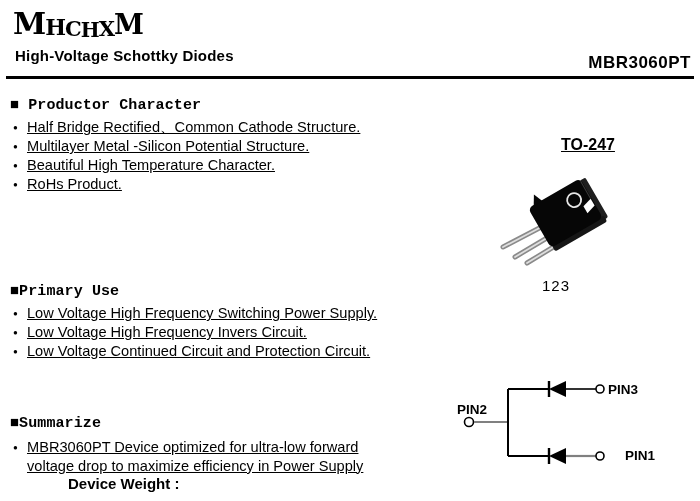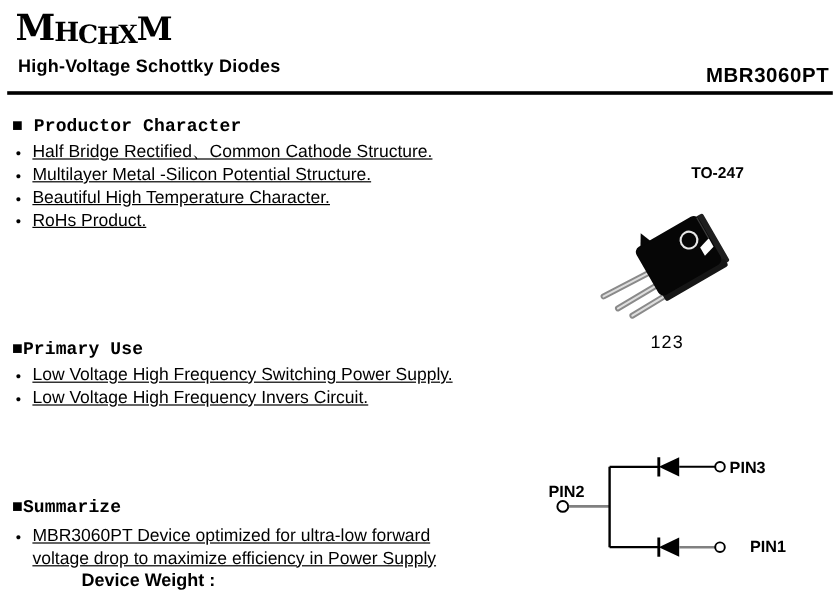--- a/index.html
+++ b/index.html
@@ -42,21 +42,21 @@
   ul.bullets{margin:4px 0 0 0;padding:0;list-style:none;font-size:14.6px;line-height:19px;text-decoration:underline;}
   ul.bullets li{position:relative;padding-left:17px;}
   ul.bullets li::before{
     content:"●";position:absolute;left:3px;top:0;font-size:8px;line-height:19px;
   }
   .sec3 ul.bullets{margin-top:6px;line-height:18.5px;}
   .sec3 ul.bullets li{width:378px;}
   .device-weight{margin:0 0 16px 58px;font-size:15px;font-weight:bold;line-height:18.5px;}
 
   
-  .pkg-type{position:absolute;left:576px;top:136px;font-size:13px;font-weight:bold;}
+  .pkg-type{position:absolute;left:561px;top:136px;font-size:16px;font-weight:bold;text-decoration:underline;}
   .pkg-svg{position:absolute;left:478px;top:156px;}
   .pkg-caption{position:absolute;left:542px;top:277px;font-size:15px;letter-spacing:1px;}
 
   
   .circuit-svg{position:absolute;left:440px;top:368px;}
   .pin-label{position:absolute;font-size:13.5px;font-weight:bold;white-space:nowrap;}
   .pin2{left:457px;top:402px;}
   .pin3{left:608px;top:382px;}
   .pin1{left:608px;top:448px;margin-left:17px;}
 </style>
@@ -86,20 +86,21 @@
       <li>Beautiful High Temperature Character.</li>
       <li>RoHs Product.</li>
     </ul>
   </div>
 
   <div class="section sec2">
     <div class="sec-heading">■Primary Use</div>
     <ul class="bullets">
       <li>Low Voltage High Frequency Switching Power Supply.</li>
       <li>Low Voltage High Frequency  Invers Circuit.</li>
+      <li>Low Voltage Continued  Circuit and Protection Circuit.</li>
     </ul>
   </div>
 
   <div class="section sec3">
     <div class="sec-heading">■Summarize</div>
     <ul class="bullets">
       <li>MBR3060PT Device optimized for ultra-low forward voltage drop to maximize efficiency in Power Supply</li>
     </ul>
     <div class="device-weight">Device Weight :</div>
   </div>

